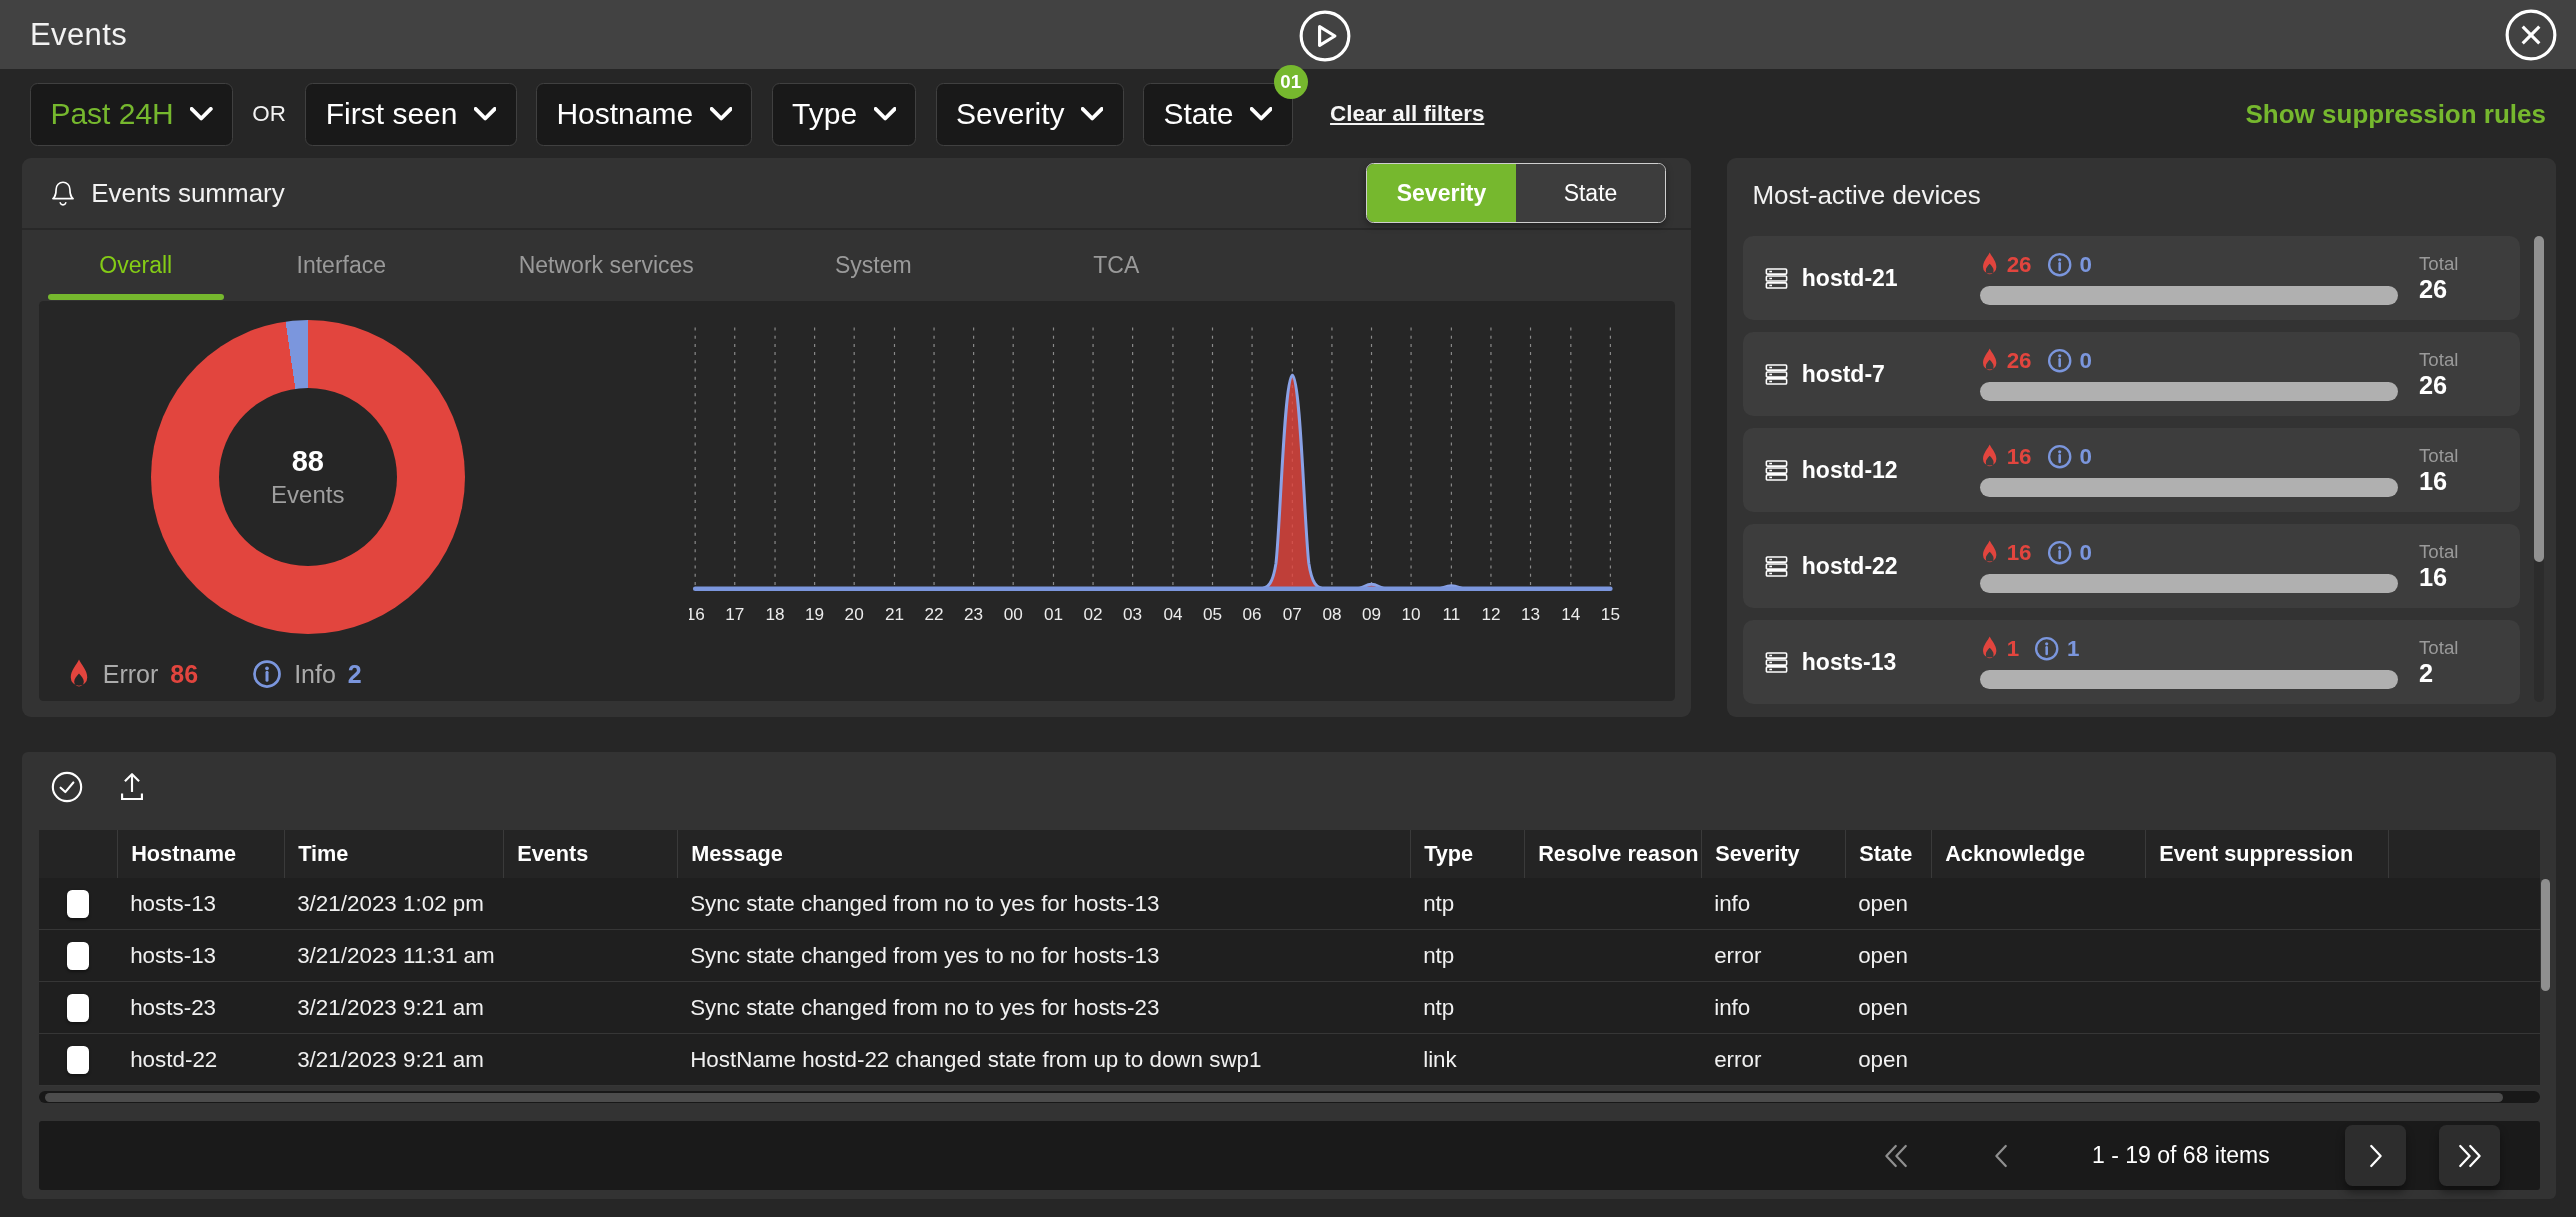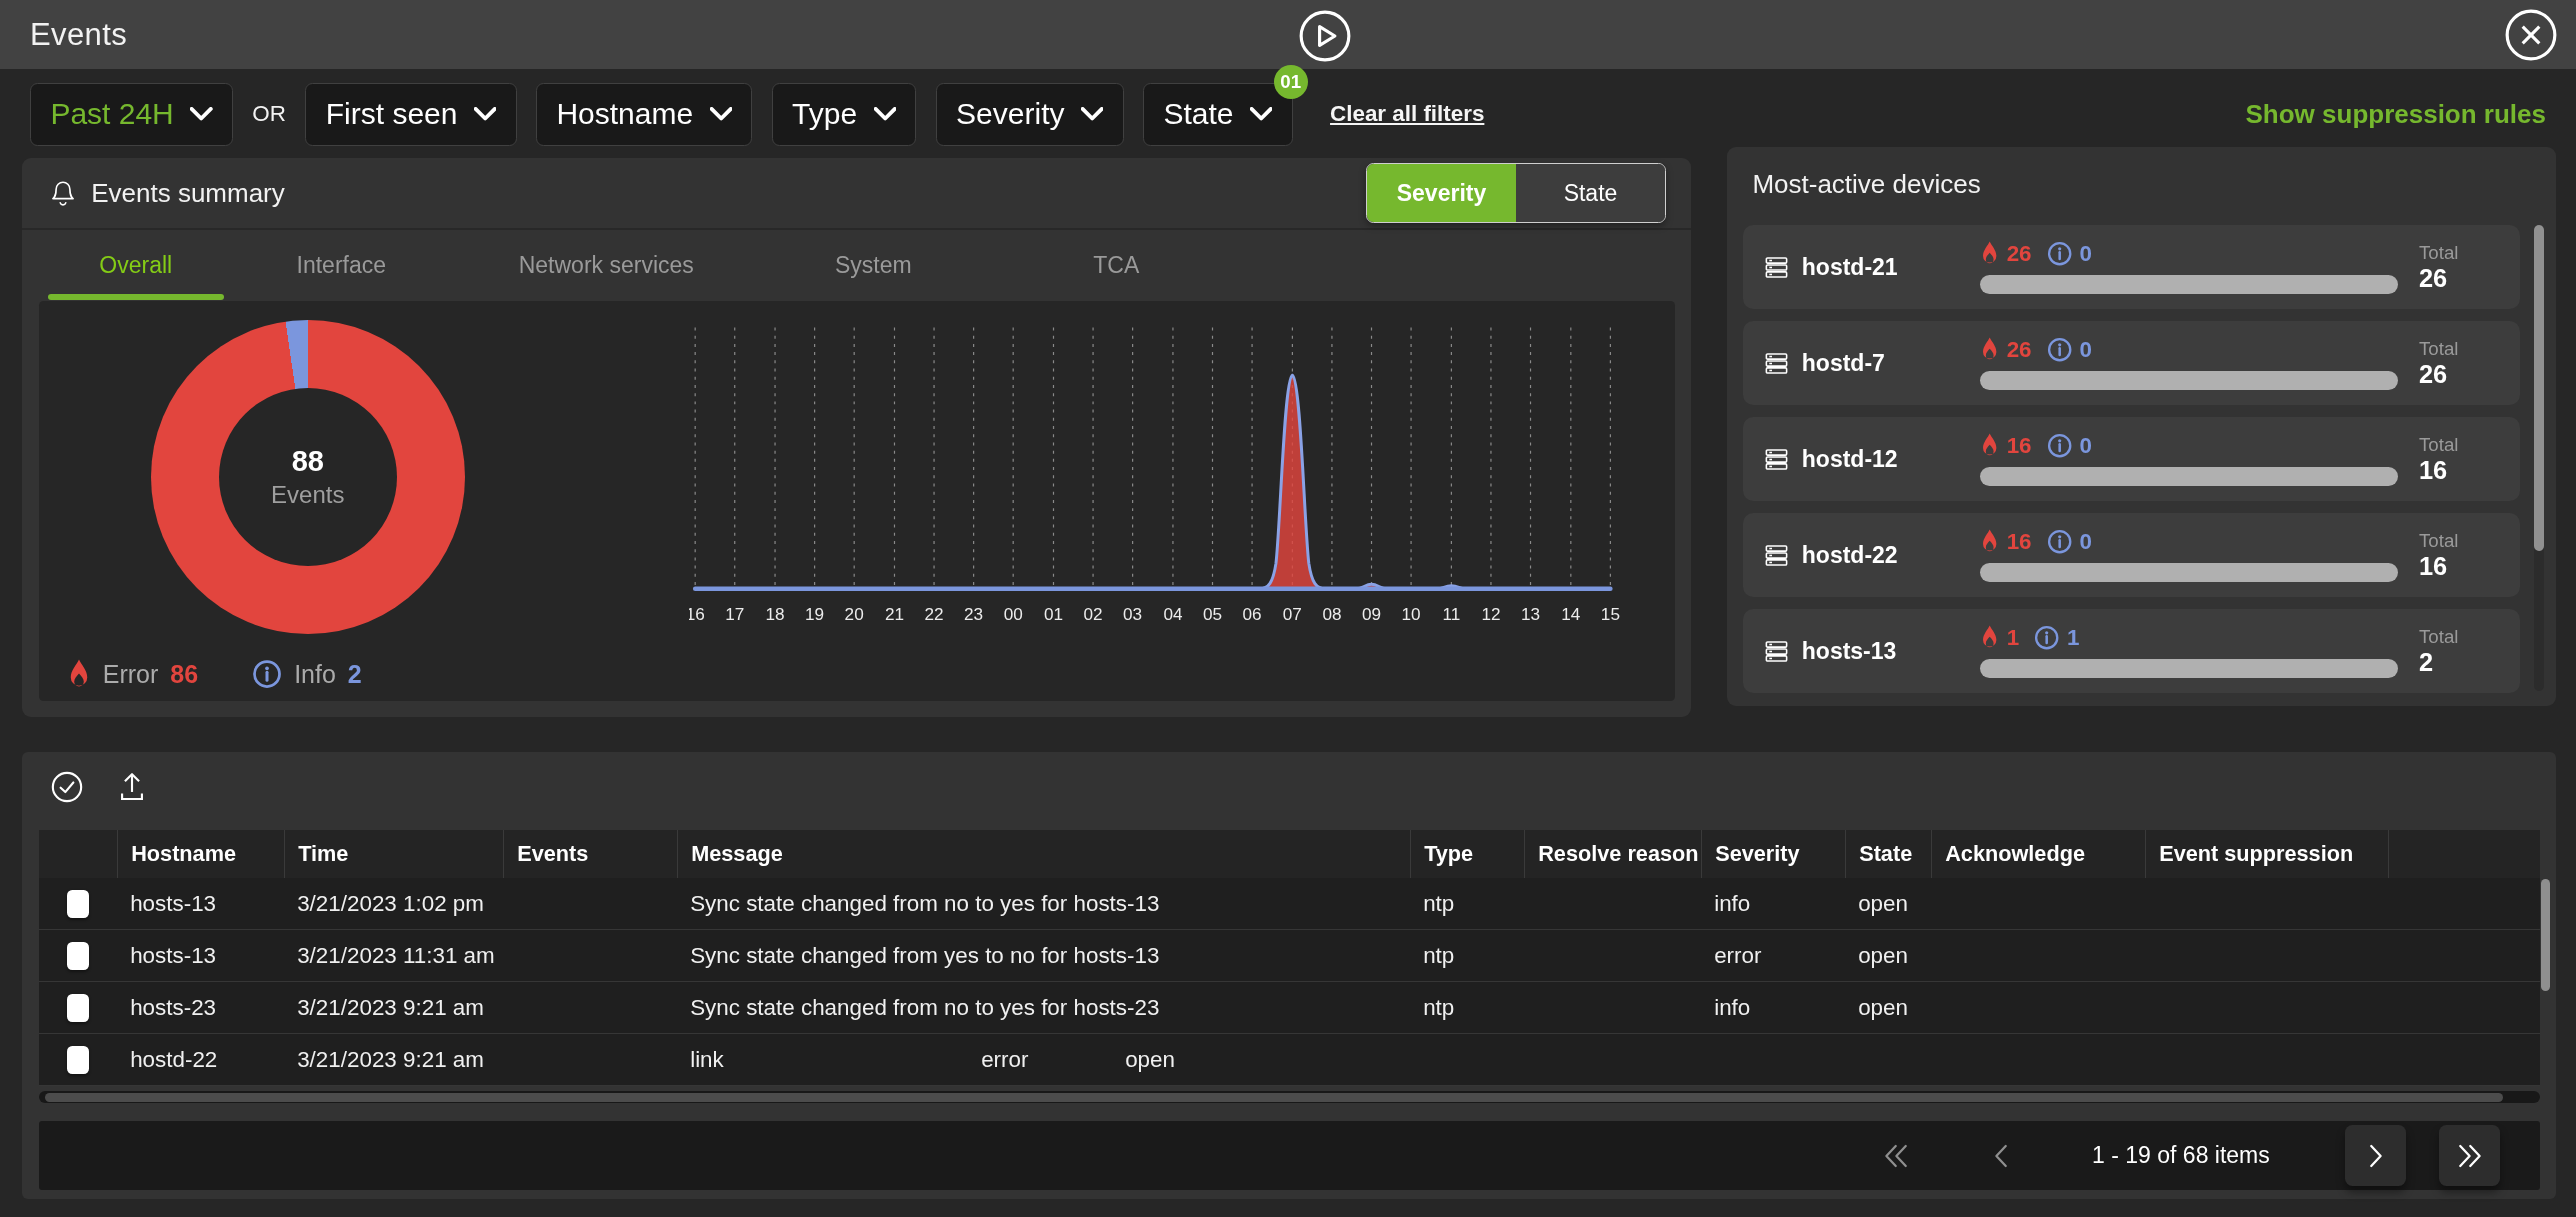--- a/index.html
+++ b/index.html
@@ -43,21 +43,21 @@
     margin-left:18px; cursor:pointer; white-space:nowrap;
   }
   .suppression-link {
     position:absolute; right:30px; top:50%; transform:translateY(-50%);
     color:#76b82e; font-size:26px; font-weight:700; cursor:pointer; white-space:nowrap;
   }
 
   
   .card { position:absolute; background:#333333; border-radius:9px; }
   .summary-card { left:22.4px; top:158px; width:1669px; height:559px; }
-  .devices-card { left:1727px; top:147px; width:829px; height:559px; }
+  .devices-card { left:1727px; top:158px; width:829px; height:559px; }
   .table-card  { left:22.4px; top:752px; width:2534px; height:447px; border-radius:6px; }
 
   
   .summary-header { height:70px; display:flex; align-items:center; justify-content:space-between; padding:0 25.4px; }
   .summary-title-wrap { display:flex; align-items:center; gap:13.4px; }
   .summary-title { font-size:26px; font-weight:500; }
   .toggle-group {
     display:flex; border:1.5px solid #cfcfcf; border-radius:7.5px; overflow:hidden;
     box-shadow:0 3px 7.5px rgba(0,0,0,.35);
   }
@@ -575,20 +575,21 @@
       <div class="cell col-end"></div>
     </div>
 
     <div class="grid-row">
       <div class="cell col-check">
           <div class="checkbox"></div>
         </div>
       <div class="cell col-host">hostd-22</div>
       <div class="cell col-time">3/21/2023 9:21 am</div>
       <div class="cell col-ctx"></div>
+      <div class="cell col-msg">HostName hostd-22 changed state from up to down swp1</div>
       <div class="cell col-type">link</div>
       <div class="cell col-res"></div>
       <div class="cell col-sev">error</div>
       <div class="cell col-state">open</div>
       <div class="cell col-ack"></div>
       <div class="cell col-sup"></div>
       <div class="cell col-end"></div>
     </div>
   </div>
 

